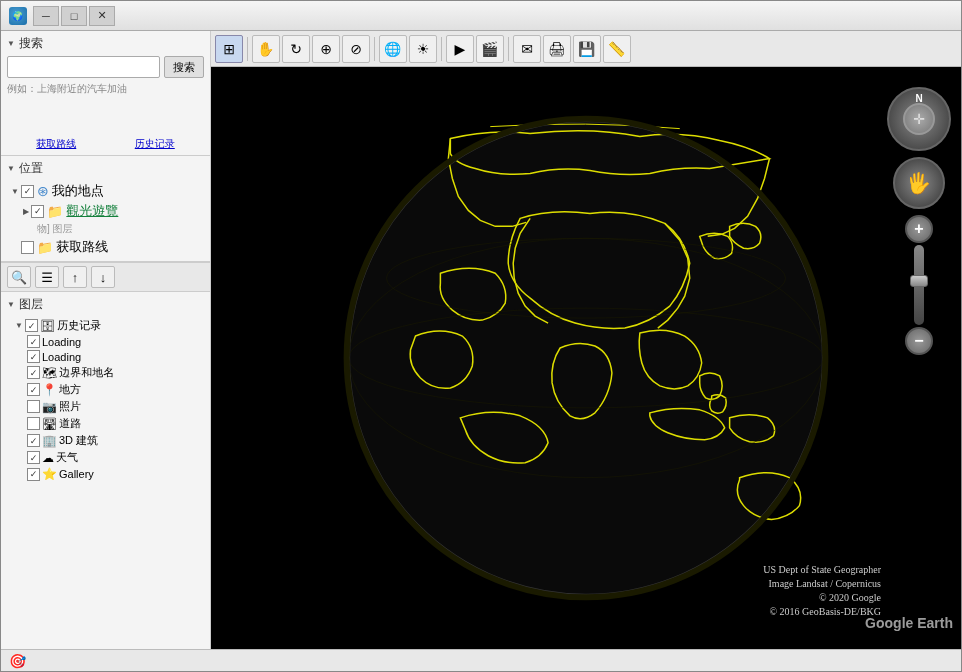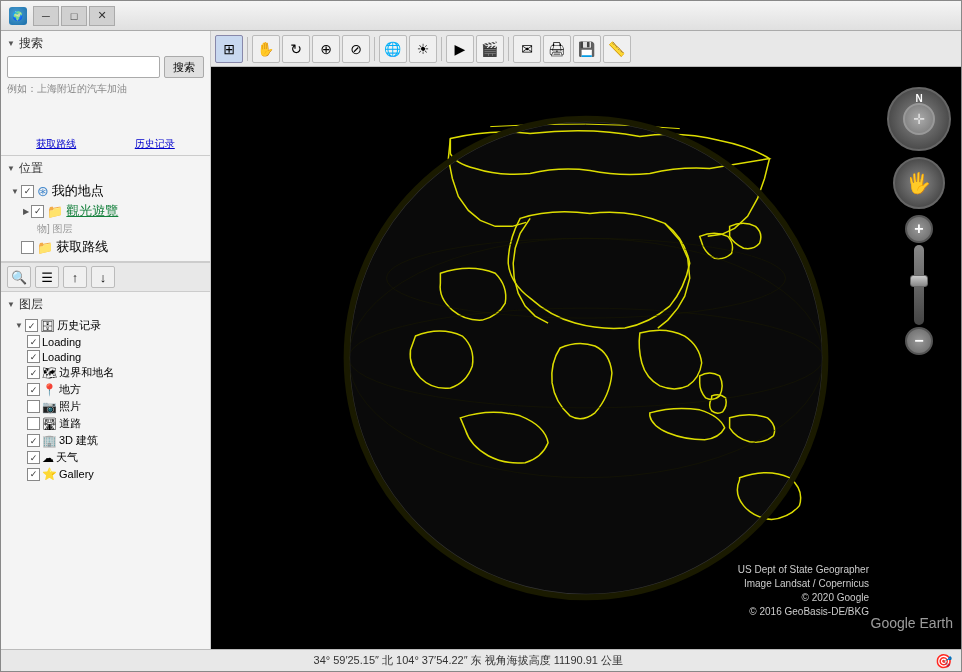--- a/index.html
+++ b/index.html
@@ -251,34 +251,34 @@
       position: absolute;
       left: -4px;
       top: 30px;
       cursor: pointer;
     }
 
     
     #globe-overlay-text {
       position: absolute;
       bottom: 30px;
-      right: 92px;
+      right: 80px;
       color: #ccc;
       font-size: 10px;
       text-align: right;
       line-height: 1.4;
-      font-family: Liberation Sans, sans-serif;
+      font-family: Liberation Serif, serif;
     }
     #google-earth-watermark {
       position: absolute;
       bottom: 18px;
       right: 8px;
       color: #ddd;
       font-size: 14px;
-      font-weight: normal;
+      font-weight: bold;
       opacity: 0.7;
     }
 
     
     #statusbar {
       height: 22px;
       background: #e8e8e8;
       border-top: 1px solid #bbb;
       display: flex;
       align-items: center;
@@ -602,16 +602,15 @@
           <div>Image Landsat / Copernicus</div>
           <div>© 2020 Google</div>
           <div>© 2016 GeoBasis-DE/BKG</div>
         </div>
         <div id="google-earth-watermark">Google Earth</div>
       </div>
     </div>
   </div>
 
   <div id="statusbar">
-    <span class="coords">34° 59′25.15″ 北  104° 37′54.22″ 东  视角海拔高度  11190.91 公里</span>
     <span class="gps-icon">🎯</span>
   </div>
 </div>
 
 </body></html>

